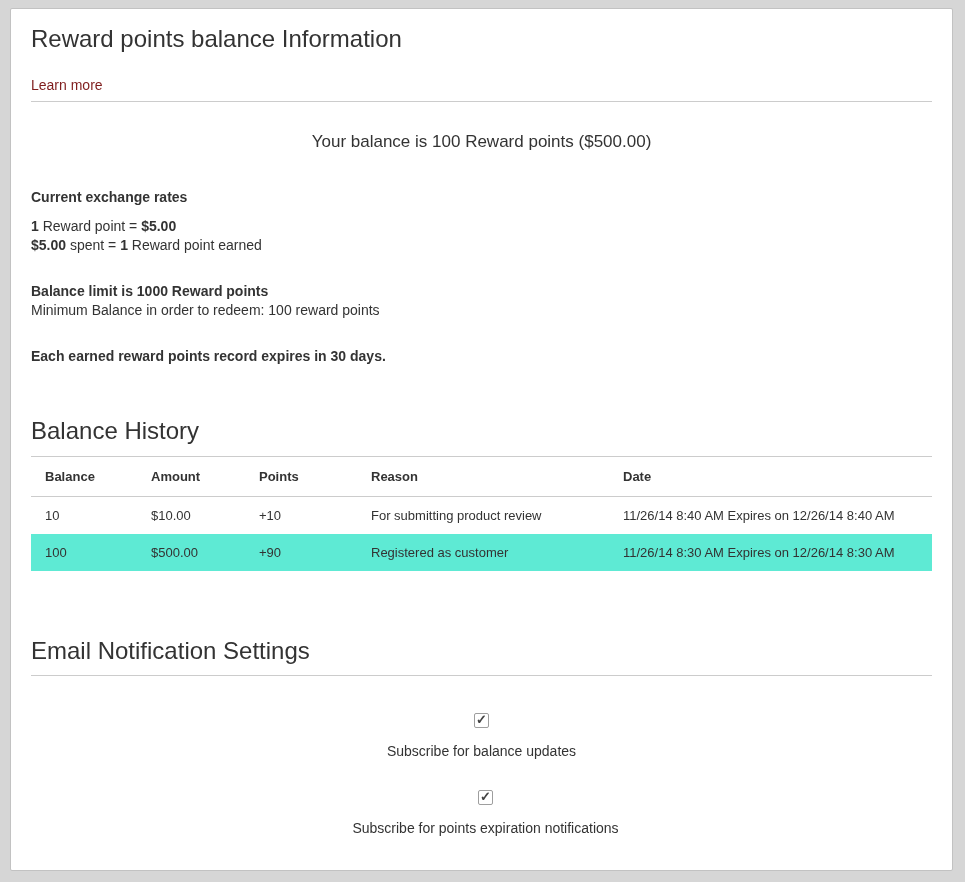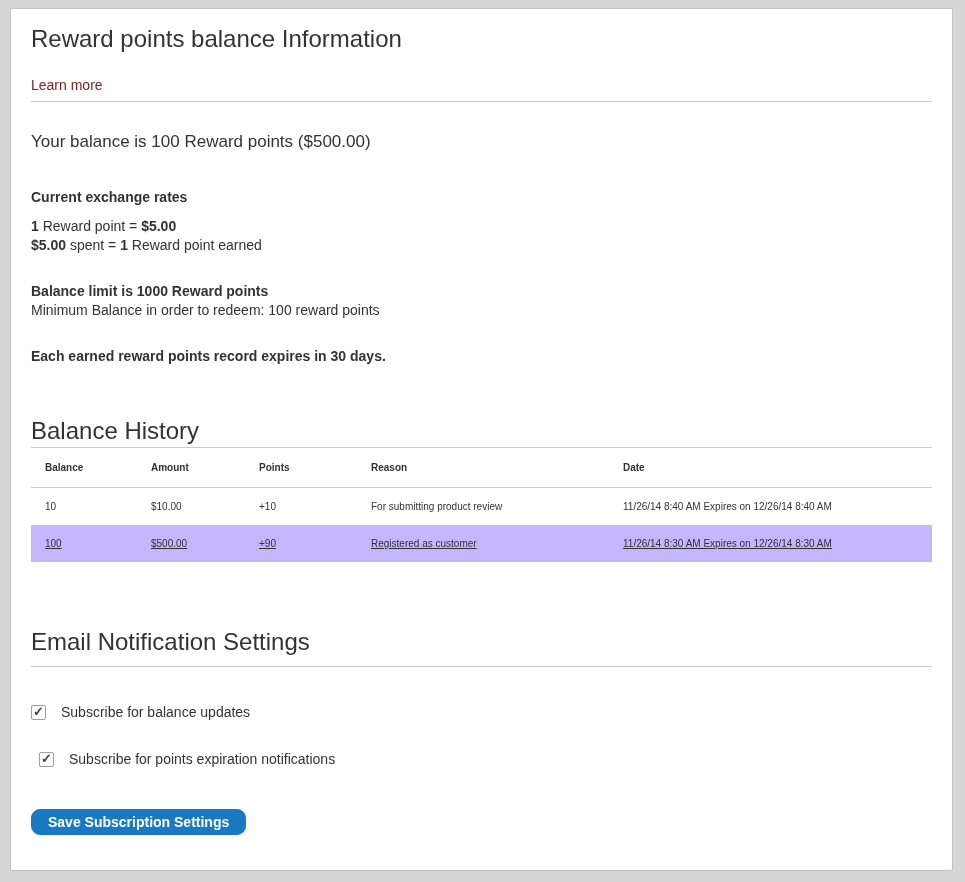--- a/index.html
+++ b/index.html
@@ -42,68 +42,70 @@
   }
   hr.rule {
     border: none;
     border-top: 1px solid #cccccc;
     margin: 8px 0 0 0;
   }
   .balance-summary {
     margin-top: 30px;
     font-size: 17px;
     line-height: 20px;
+    text-align: center;
   }
   .bold-line {
     font-size: 14px;
     font-weight: bold;
     line-height: 17px;
   }
   .plain-line {
     font-size: 14px;
     line-height: 17px;
   }
   .exchange-heading { margin-top: 37px; }
   .rates { margin-top: 11px; font-size: 14px; line-height: 19px; }
   .rates b { font-weight: bold; }
   .balance-limit { margin-top: 28px; }
   .min-balance { margin-top: 2px; }
   .expiry { margin-top: 29px; }
   .expiry-note { margin-top: 12px; }
   .history-heading { margin-top: 50px; }
   table.history {
-    margin-top: 0;
+    margin-top: 9px;
     width: 100%;
     border-collapse: collapse;
-    font-size: 10px;
+    font-size: 13px;
   }
   table.history th {
     text-align: left;
     font-weight: bold;
     color: #333333;
     padding: 11px 10px 11px 14px;
     border-top: 1px solid #cccccc;
     border-bottom: 1px solid #cccccc;
     line-height: 17px;
   }
   table.history td {
     padding: 10px 10px 10px 14px;
     line-height: 17px;
   }
-  table.history tr.stripe td { background: #c4b5fd; text-decoration: underline; }
+  table.history tr.stripe td { background: #5eead4; }
   .col-balance { width: 106px; }
   .col-amount  { width: 108px; }
   .col-points  { width: 112px; }
   .col-reason  { width: 252px; }
   .notif-heading { margin-top: 64px; }
   .checkbox-row {
     display: flex;
     align-items: center;
     gap: 15px;
     font-size: 14px;
+    flex-direction: column;
   }
   .checkbox-row.first { margin-top: 37px; }
   .checkbox-row.second { margin-top: 31px; padding-left: 8px; }
   input.cb {
     appearance: none;
     -webkit-appearance: none;
     width: 15px;
     height: 15px;
     margin: 0;
     border: 1px solid #9e9e9e;

